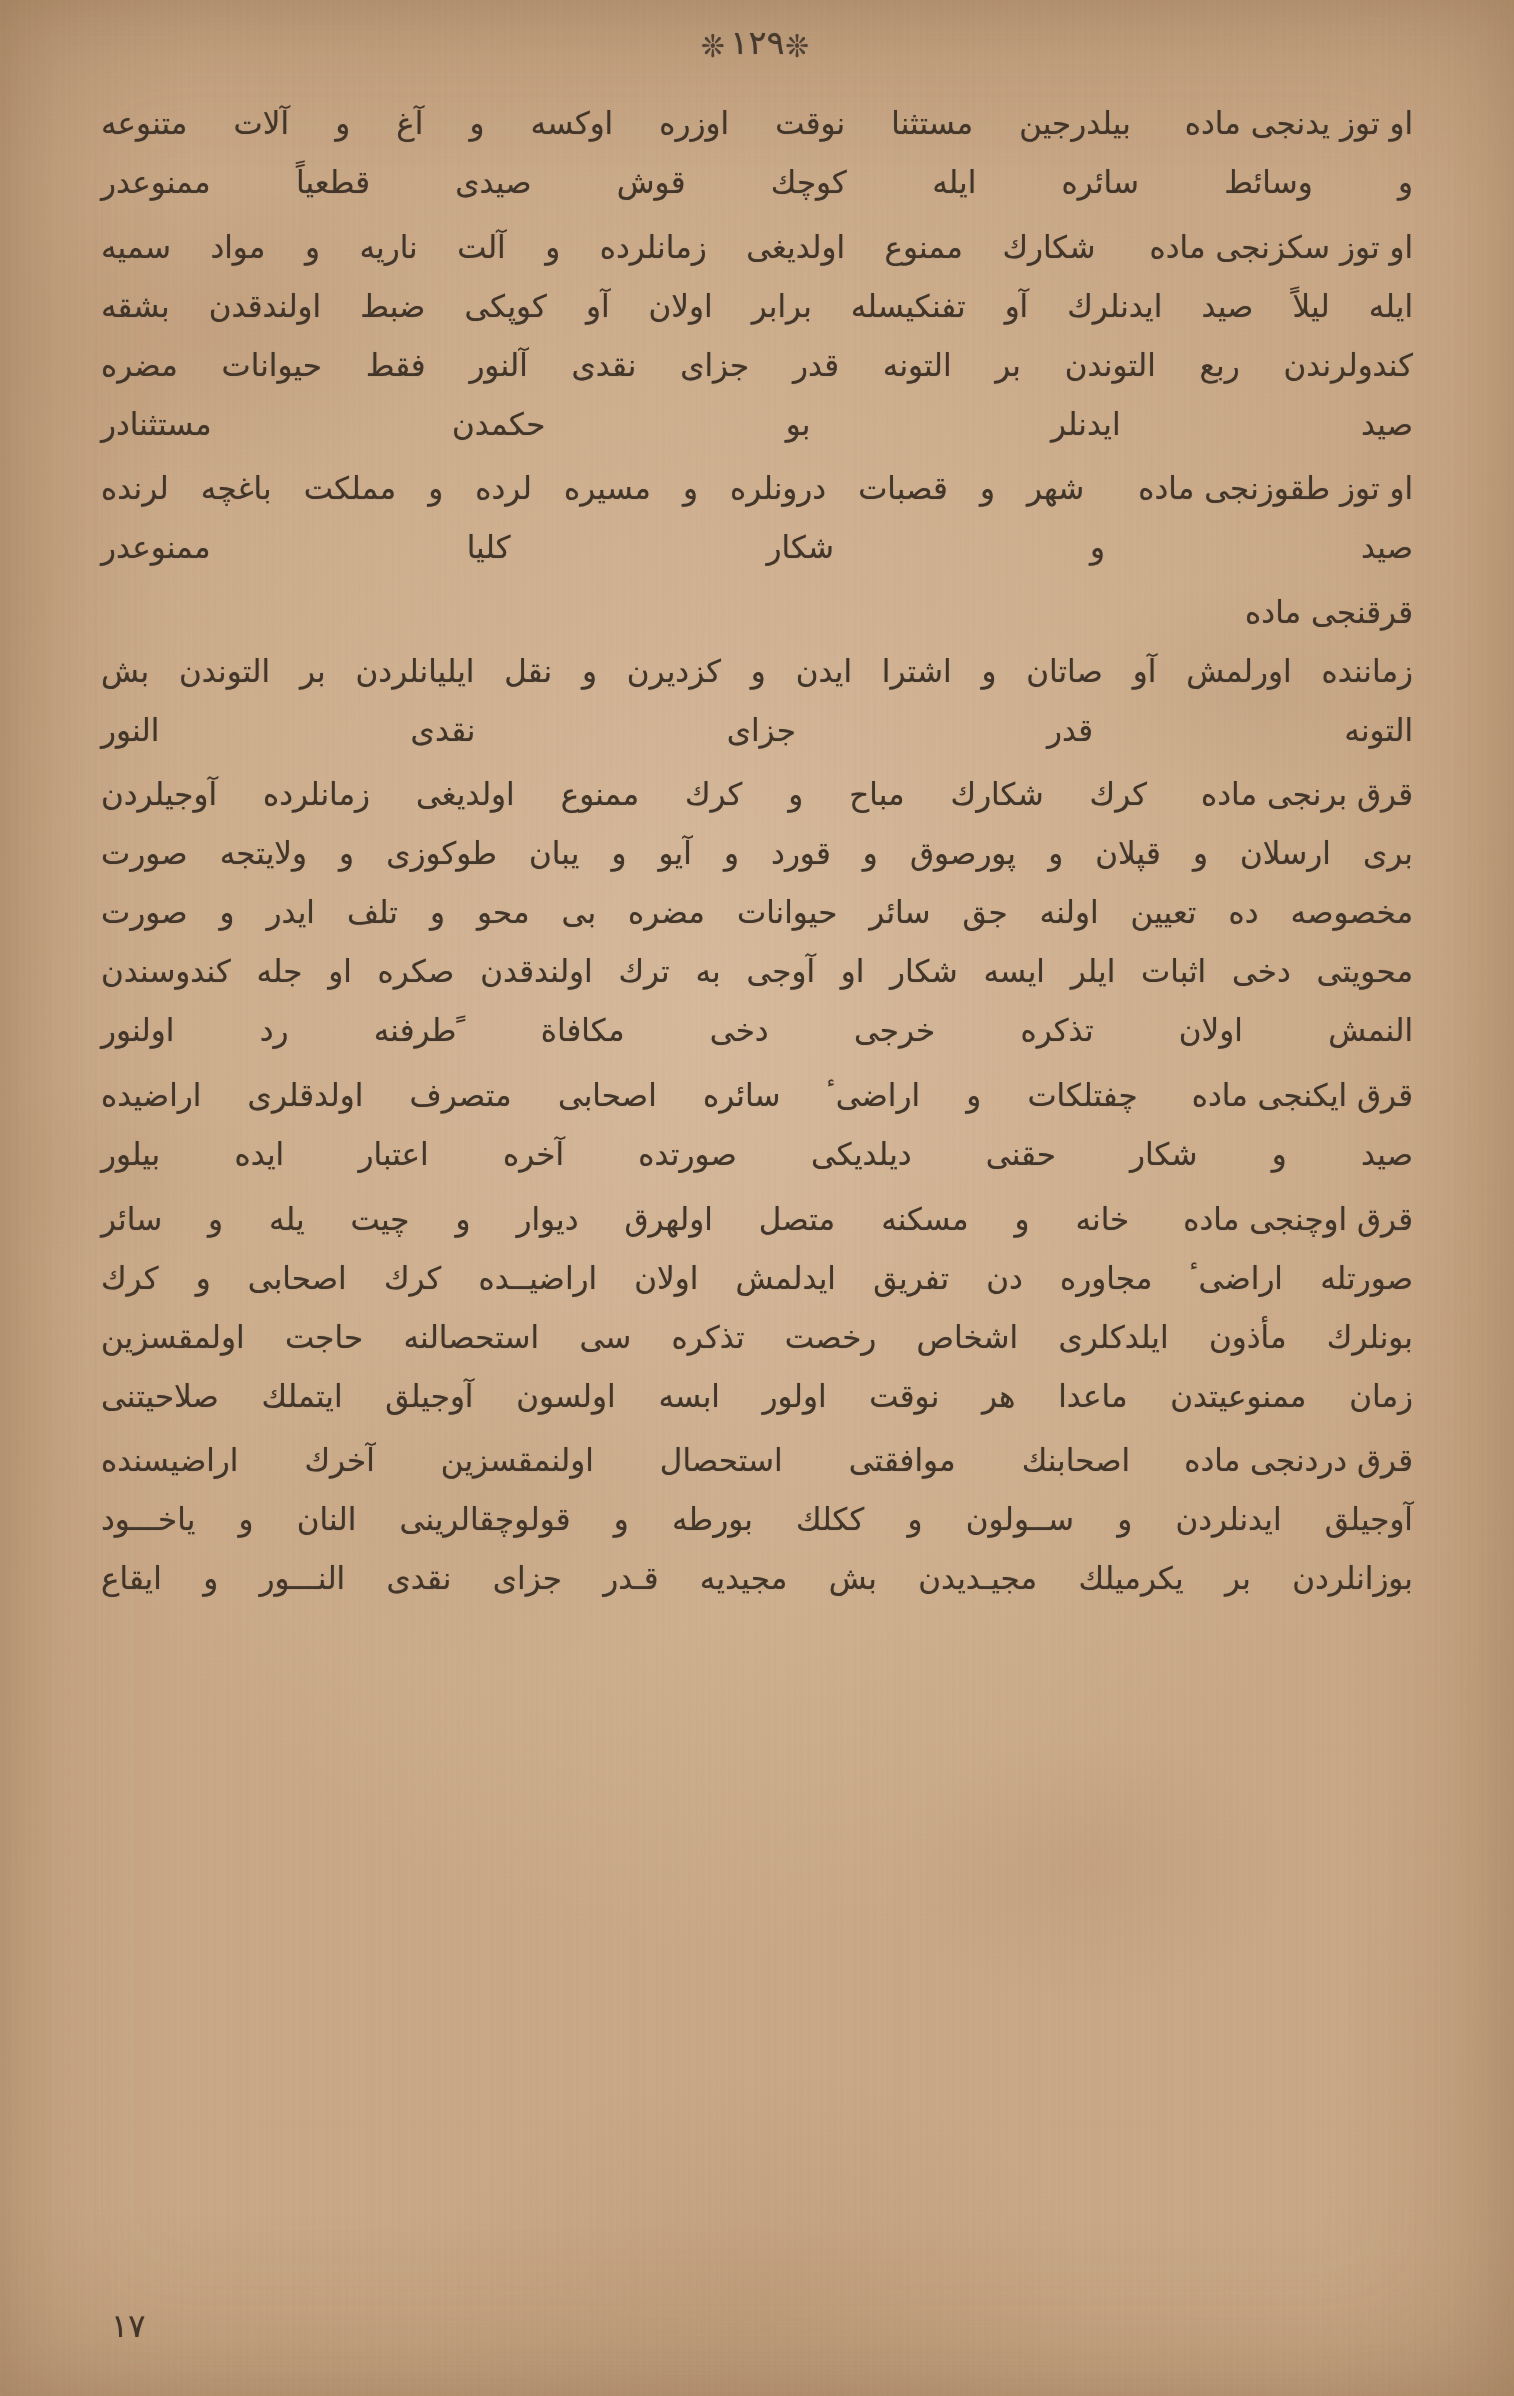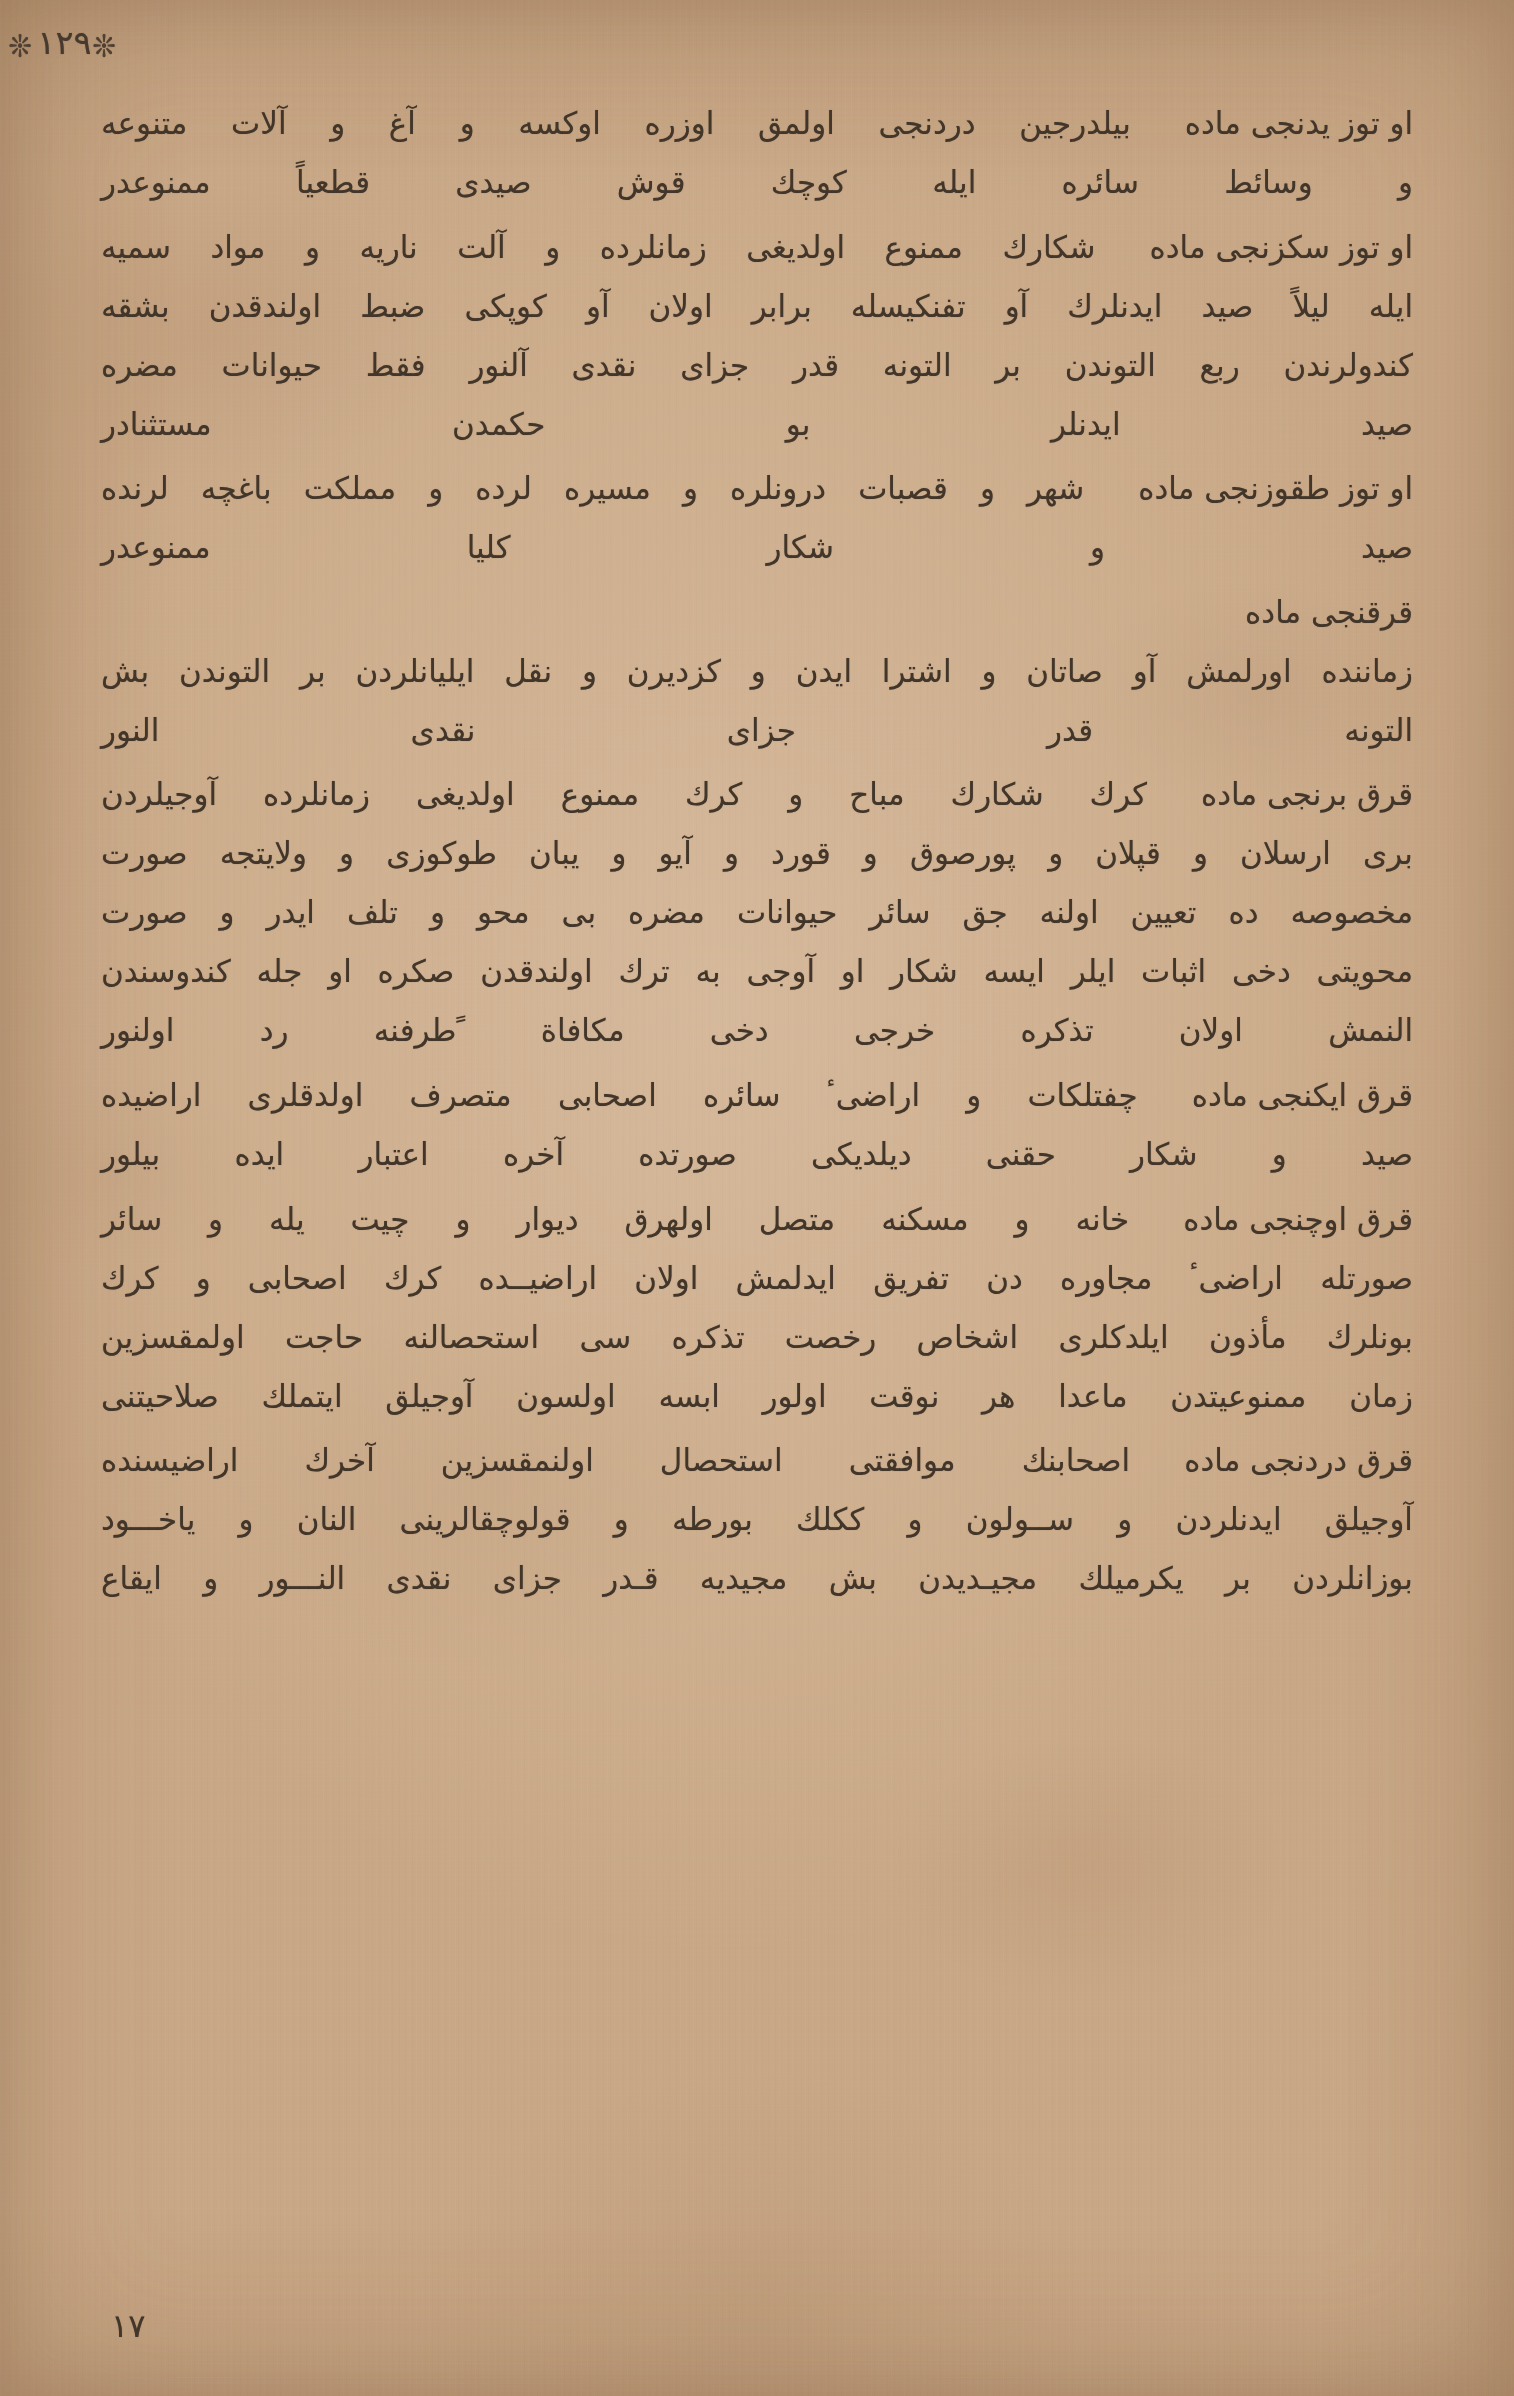--- a/index.html
+++ b/index.html
@@ -69,21 +69,21 @@
     height:2397px;
     z-index:5;
   }
 
   
   .headline{
     position:absolute;
     top:26px;
     left:0;
     width:100%;
-    text-align:left;
+    text-align:center;
     direction:rtl;
   }
   .page-num-group{
     display:inline-block;
     color:#40352c;
     font-family:"DejaVu Sans","Liberation Sans",sans-serif;
     font-size:32px;
     letter-spacing:3.7px;
     white-space:nowrap;
     line-height:1;
@@ -182,21 +182,21 @@
   <div class="headline">
     <span class="page-num-group">
       <span class="orn right">❊</span><span class="page-num">١٢٩</span><span class="orn left">❊</span>
     </span>
   </div>
 
   <div class="body" id="body-text">
       <div class="para">
         <div class="line artline">
           <span class="art-label">او توز یدنجی ماده</span>
-          <span class="art-rest">بیلدرجین دردنجی اولمق اوزره اوكسه و آغ و آلات متنوعه</span>
+          <span class="art-rest">بیلدرجین مستثنا نوقت اوزره اوكسه و آغ و آلات متنوعه</span>
         </div>
         <div class="line left-end">و وسائط سائره ایله كوچك قوش صیدی قطعیاً ممنوعدر</div>
       </div>
       <div class="para">
         <div class="line artline">
           <span class="art-label">او توز سکزنجی ماده</span>
           <span class="art-rest">شکارك ممنوع اولدیغی زمانلرده و آلت ناریه و مواد سمیه</span>
         </div>
         <div class="line">ایله لیلاً صید ایدنلرك آو تفنکیسله برابر اولان آو كوپکی ضبط اولندقدن بشقه</div>
         <div class="line">كندولرندن ربع التوندن بر التونه قدر جزای نقدی آلنور فقط حیوانات مضره</div>

